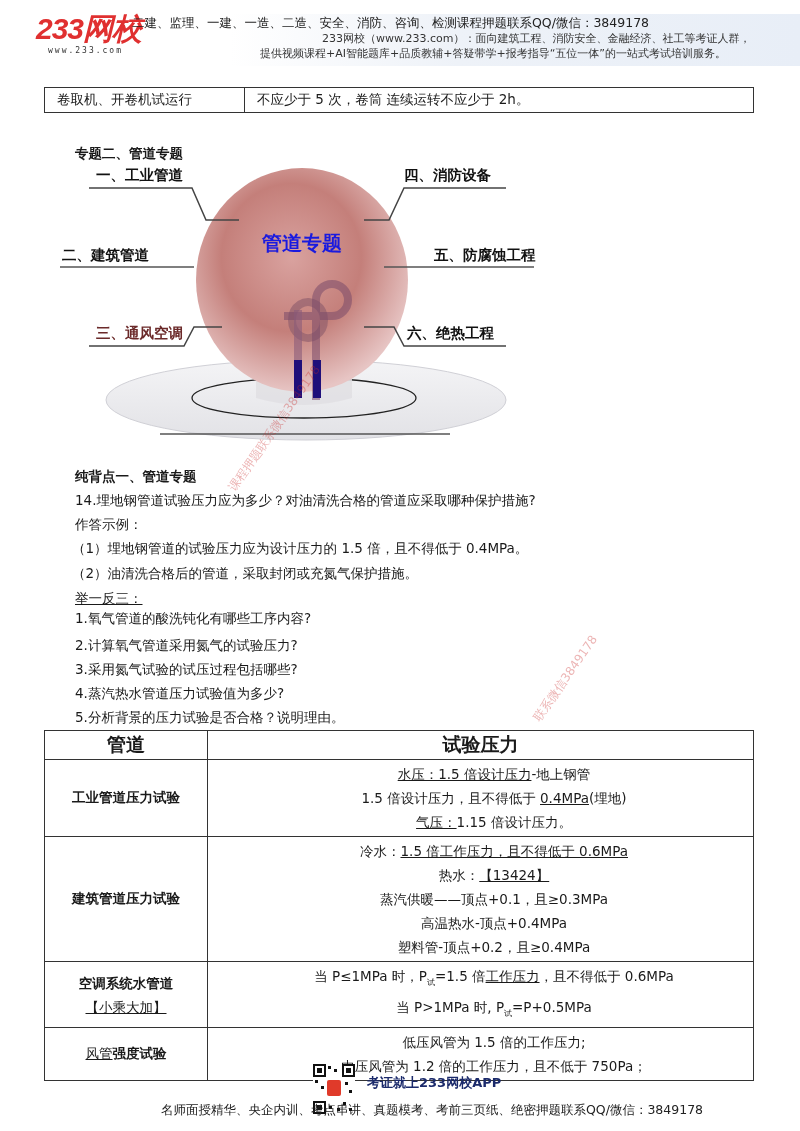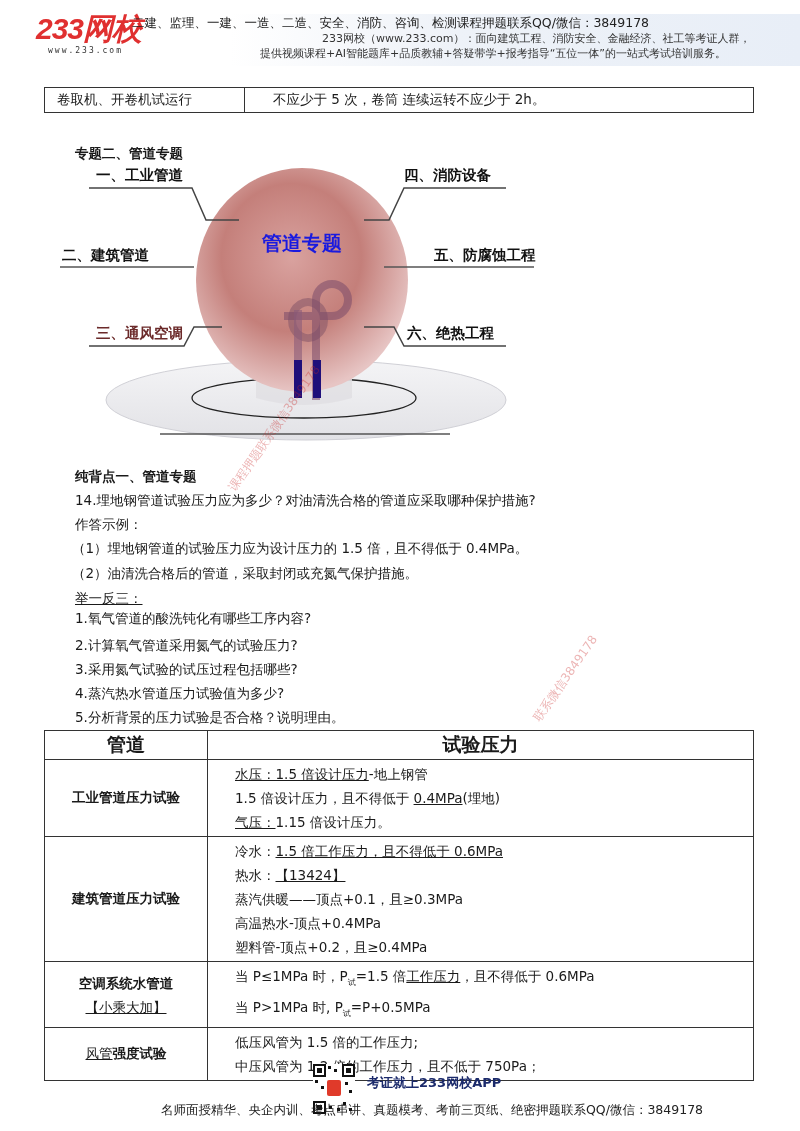--- a/index.html
+++ b/index.html
@@ -25,38 +25,38 @@
     .header-line1 { position: absolute; left: 132px; top: 15px; font-size: 12.5px; color: #222; white-space: nowrap; }
     .header-line2 { position: absolute; left: 322px; top: 31px; font-size: 11px; color: #333; white-space: nowrap; }
     .header-line3 { position: absolute; left: 260px; top: 46px; font-size: 11px; color: #333; white-space: nowrap; }
 
     
     table { border-collapse: collapse; position: absolute; }
     td, th { border: 1.3px solid #333; font-size: 13.5px; color: #1a1a1a; }
     .t1 { left: 44px; top: 87px; width: 710px; }
     .t1 td { height: 24px; padding: 0 0 0 12px; }
     .t1 td.c1 { width: 187px; }
-    .t1 td.c2 { padding-left: 28px; margin-left: 48px; }
+    .t1 td.c2 { padding-left: 12px; margin-left: 48px; }
 
     .section-title { font-weight: bold; font-size: 13.5px; }
 
     
     .diagram { position: absolute; left: 44px; top: 160px; width: 560px; height: 290px; }
     .node-label { position: absolute; font-weight: bold; font-size: 14.5px; white-space: nowrap; color: #111; }
     .node-label.red { color: #6b2a2a; }
 
     
     .para { position: absolute; left: 75px; font-size: 13.5px; white-space: nowrap; color: #1a1a1a; }
     .para.bold { font-weight: bold; }
     .underline { text-decoration: underline; }
 
     
     .t2 { left: 44px; top: 730px; width: 710px; }
     .t2 th { height: 24px; font-weight: bold; font-size: 19px; }
-    .t2 td { vertical-align: middle; }
+    .t2 td { vertical-align: middle; text-align: center; }
     .t2 td.k { width: 160px; text-align: center; font-weight: bold; }
     .t2 td.k.normal { font-weight: normal; }
     .t2 td.v { padding: 2px 0 2px 27px; }
     .line { line-height: 24px; white-space: nowrap; }
     sub { font-size: 8px; }
 
     
     .footer-qr { position: absolute; left: 313px; top: 1064px; width: 42px; height: 50px; }
     .footer-app { position: absolute; left: 367px; top: 1074px; font-weight: bold; font-size: 13px; color: #1b2a6b; }
     .footer-line { position: absolute; left: 117px; top: 1102px; font-size: 12.5px; color: #222; white-space: nowrap; margin-left: 44px; }

